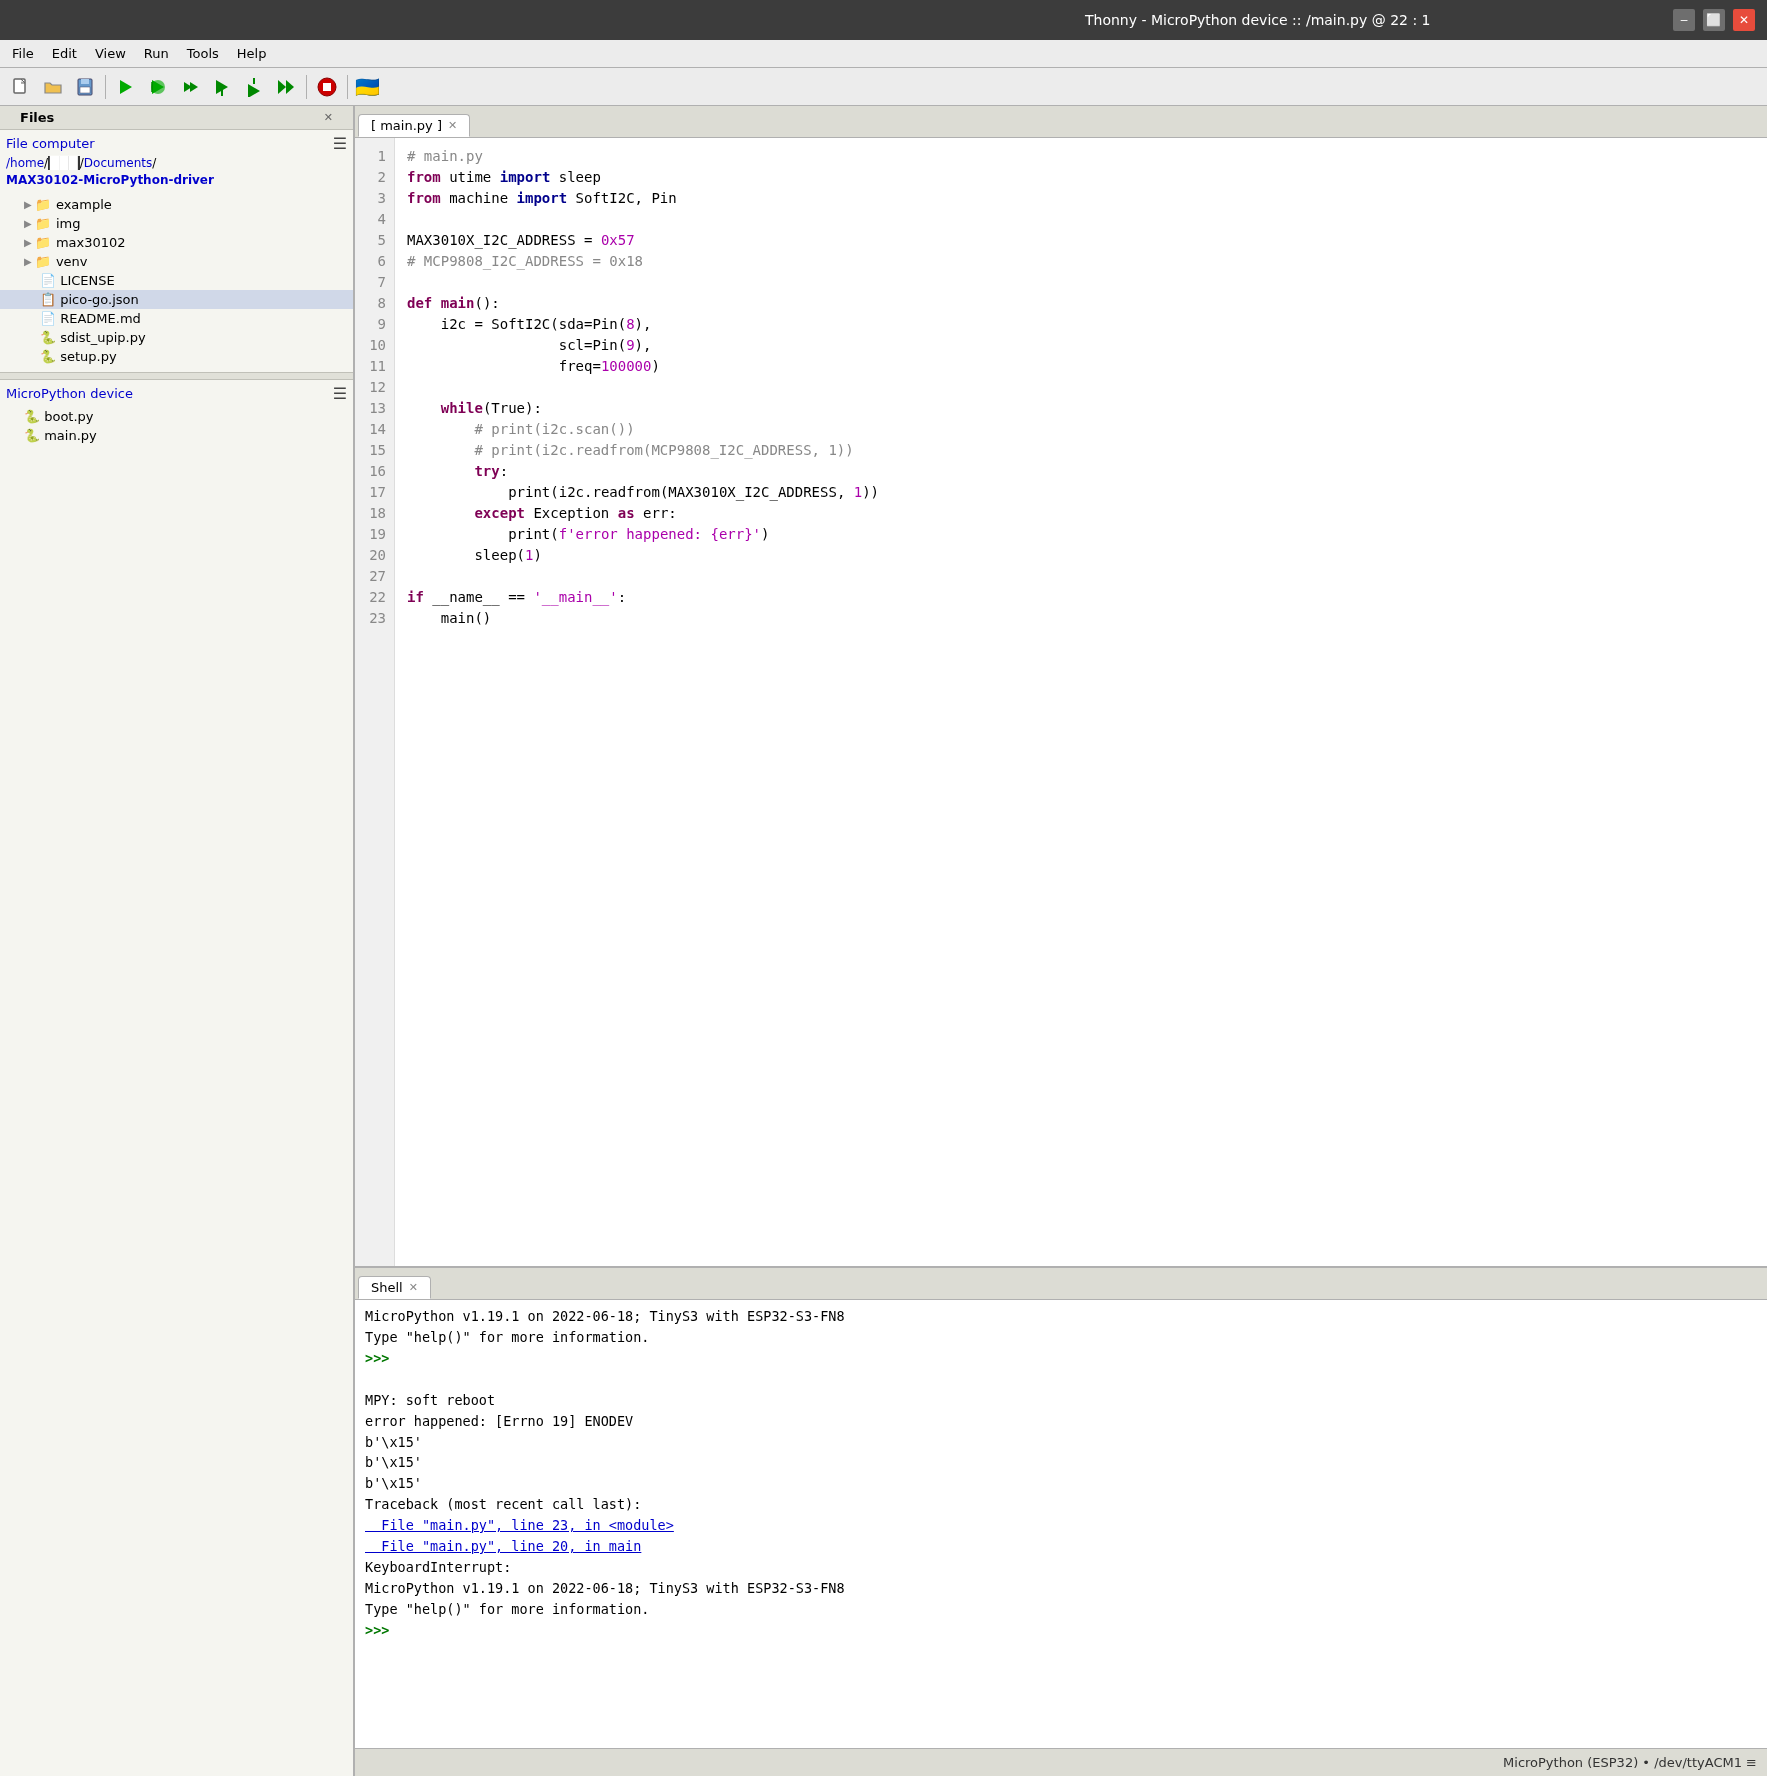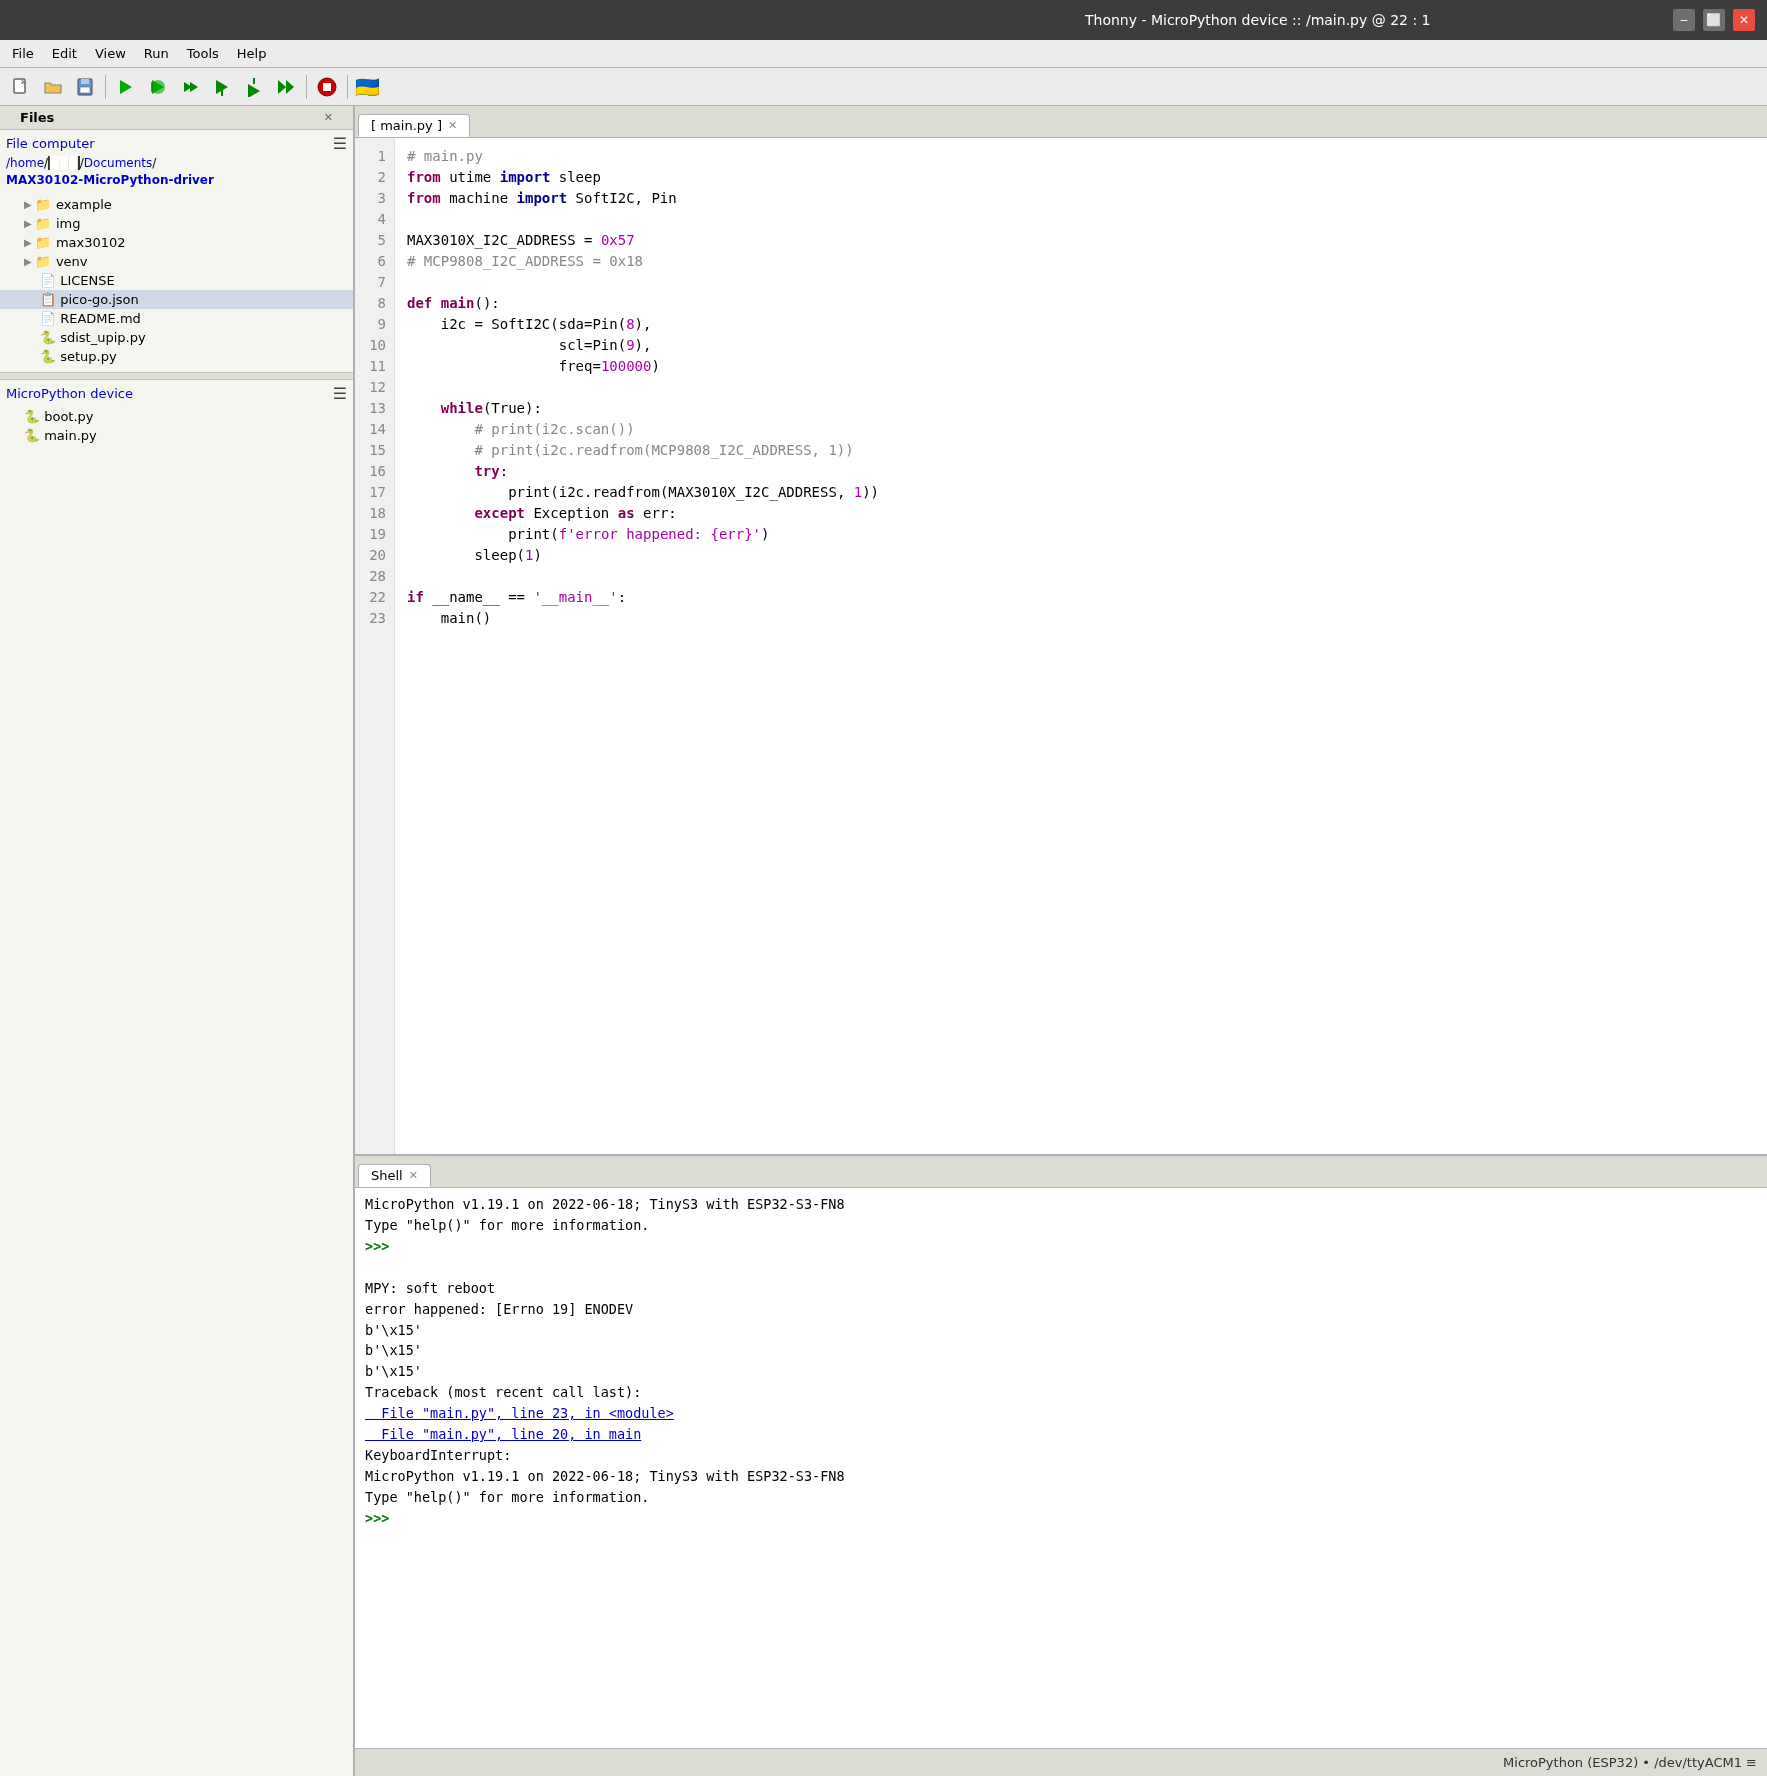--- a/index.html
+++ b/index.html
@@ -254,21 +254,21 @@
     .kw2 { color: #00008b; font-weight: bold; }
     .fn { color: #7f0055; font-weight: bold; }
     .cm { color: #888888; }
     .num { color: #aa00aa; }
     .str { color: #aa00aa; }
     .builtin { color: #000000; }
     .fstr { color: #aa00aa; }
 
     
     .shell-area {
-      height: 592px;
+      height: 480px;
       display: flex;
       flex-direction: column;
       background: #d946ef;
       flex-shrink: 0;
     }
 
     .shell-tab-bar {
       background: #dcdcd4;
       display: flex;
       align-items: flex-end;
@@ -517,21 +517,21 @@
           <div>11</div>
             <div>12</div>
             <div>13</div>
             <div>14</div>
             <div>15</div>
           <div>16</div>
             <div>17</div>
             <div>18</div>
             <div>19</div>
             <div>20</div>
-          <div>28</div>
+          <div>27</div>
             <div>22</div>
             <div>23</div>
         </div>
         <div class="code-content" contenteditable="true" spellcheck="false" style=""><span class="cm"># main.py</span>
 <span class="kw">from</span> utime <span class="kw2">import</span> sleep
 <span class="kw">from</span> machine <span class="kw2">import</span> SoftI2C, Pin
 
 MAX3010X_I2C_ADDRESS = <span class="num">0x57</span>
 <span class="cm"># MCP9808_I2C_ADDRESS = 0x18</span>
 

